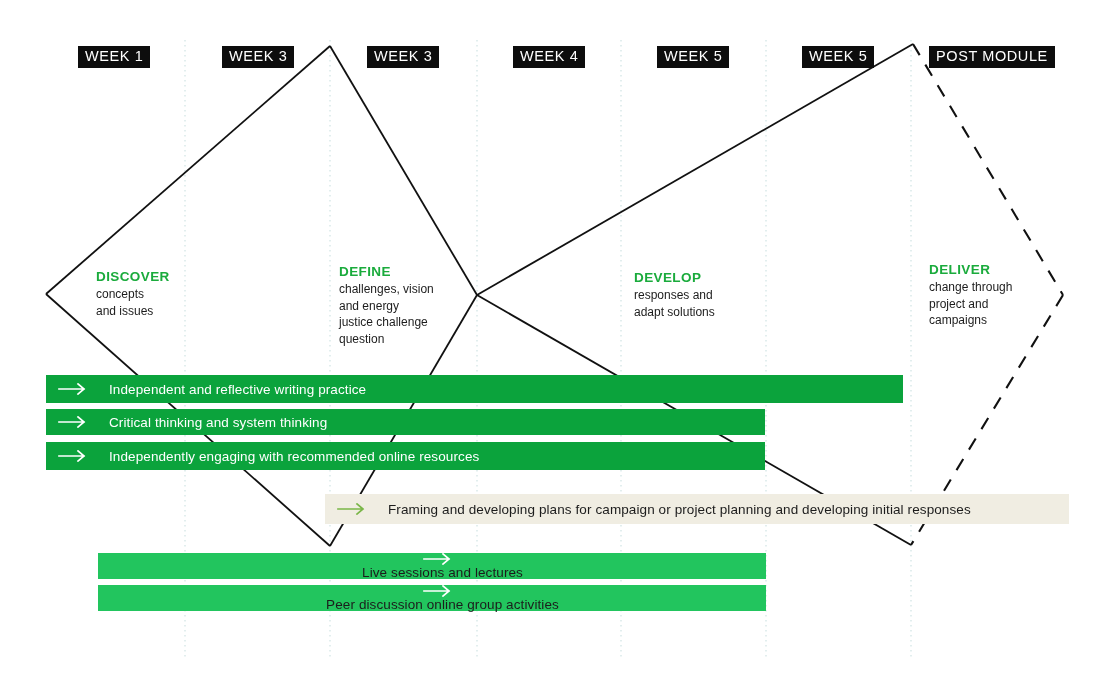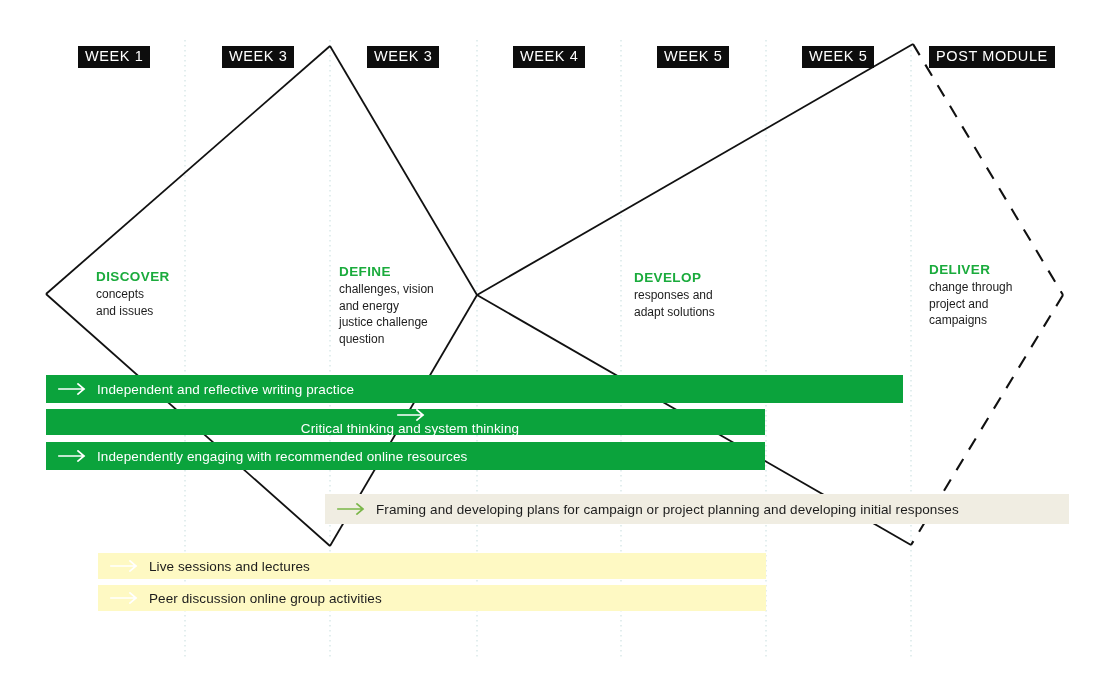--- a/index.html
+++ b/index.html
@@ -34,25 +34,25 @@
   .bar{
     position:absolute;display:flex;align-items:center;
     box-sizing:border-box;
   }
   .bar .bar-arrow{
     flex:0 0 auto;width:30px;margin-left:12px;
     display:block;line-height:0;
   }
   .bar .bar-label{
     font-size:13.5px;letter-spacing:0.1px;white-space:nowrap;
-    margin-left:9px;
+    margin-left:21px;
   }
   .bar.dark  { background:#0ba33c; }
   .bar.dark  .bar-label{ color:#ffffff; }
-  .bar.light { background:#fef9c3; }
+  .bar.light { background:#22c55e;flex-direction:column; }
   .bar.light .bar-label{ color:#1c1c1c; }
   .bar.cream { background:#f0ede2; }
   .bar.cream .bar-label{ color:#1c1c1c;text-align:right; }
 </style>
 </head>
 <body>
 
 <div id="stage">
 
   <svg id="svg-layer" viewBox="0 0 1095 677" xmlns="http://www.w3.org/2000/svg">
@@ -112,21 +112,21 @@
 campaigns</div>
       </div>
     </div>
   <div id="bars">
       <div class="bar dark" style="left: 46px; top: 375px; width: 857px; height: 28px;">
         <svg class="bar-arrow" viewBox="0 0 30 12" width="26" height="12">
           <path d="M1 6 H26 M20 1 L26 6 L20 11" fill="none" stroke="#ffffff" stroke-width="1.7" stroke-linecap="square" stroke-linejoin="miter"></path>
         </svg>
         <span class="bar-label">Independent and reflective writing practice</span>
       </div>
-      <div class="bar dark" style="left: 46px; top: 409px; width: 719px; height: 26px; flex-direction: column;">
+      <div class="bar dark" style="left: 46px; top: 409px; width: 719px; height: 26px;">
         <svg class="bar-arrow" viewBox="0 0 30 12" width="26" height="12">
           <path d="M1 6 H26 M20 1 L26 6 L20 11" fill="none" stroke="#ffffff" stroke-width="1.7" stroke-linecap="square" stroke-linejoin="miter"></path>
         </svg>
         <span class="bar-label">Critical thinking and system thinking</span>
       </div>
       <div class="bar dark" style="left: 46px; top: 442px; width: 719px; height: 28px;">
         <svg class="bar-arrow" viewBox="0 0 30 12" width="26" height="12">
           <path d="M1 6 H26 M20 1 L26 6 L20 11" fill="none" stroke="#ffffff" stroke-width="1.7" stroke-linecap="square" stroke-linejoin="miter"></path>
         </svg>
         <span class="bar-label">Independently engaging with recommended online resources</span>

